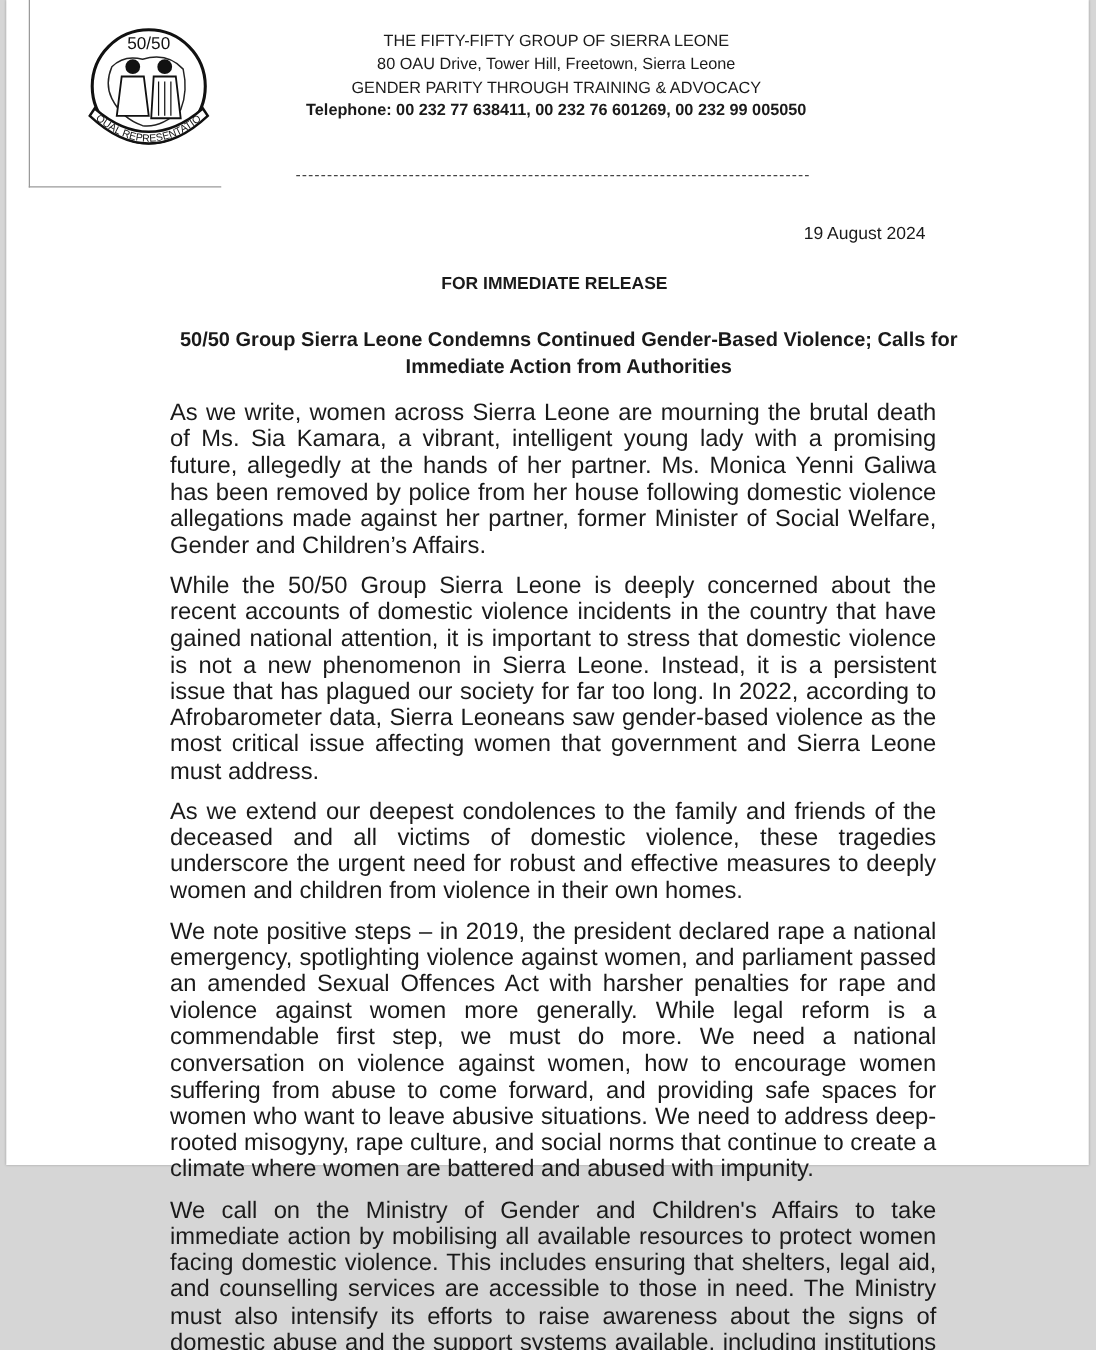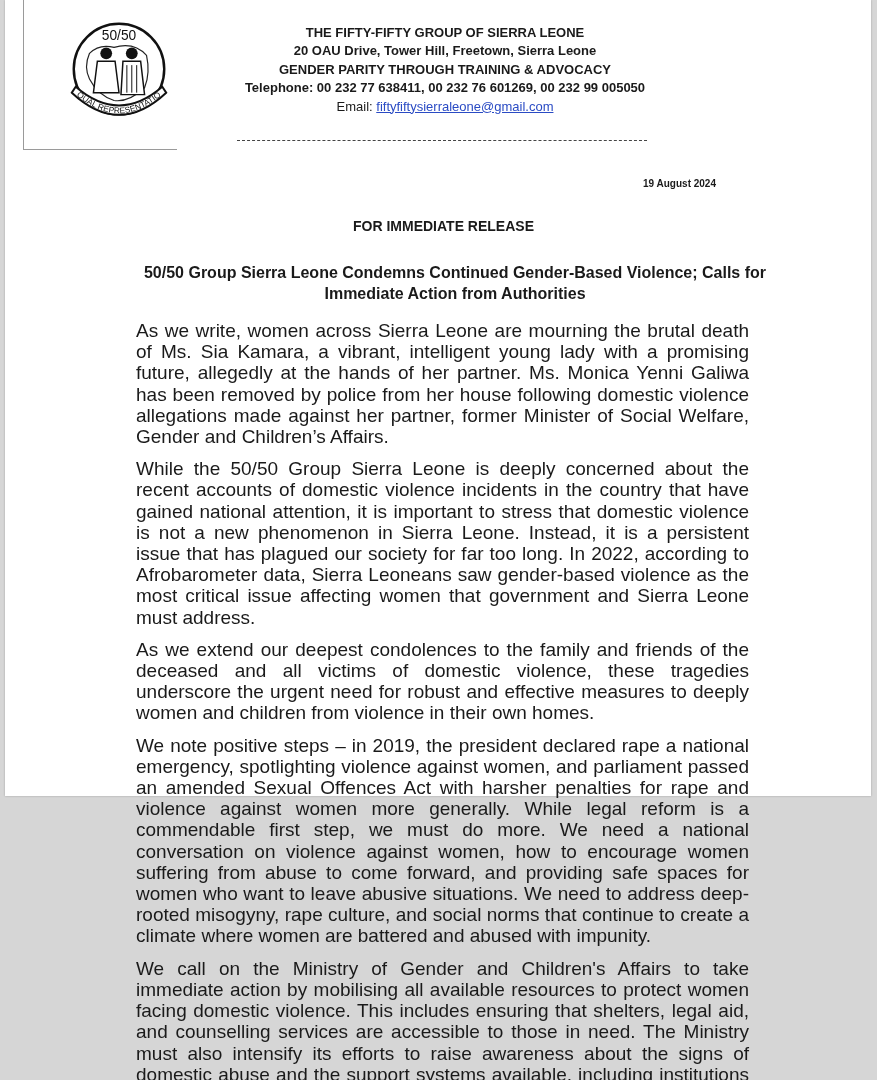--- a/index.html
+++ b/index.html
@@ -1,42 +1,42 @@
 <!DOCTYPE html>
 <html><head>
   <meta charset="utf-8">
   <style>
     * { box-sizing: border-box; margin: 0; padding: 0; }
     html, body { width: 877px; height: 1080px; overflow: hidden; background: #d6d6d6; }
     body { font-family: "Liberation Sans", sans-serif; color: #1a1a1a; }
     .page {
-      position: absolute; left: 5px; top: 0; width: 866px; height: 796px;
+      position: absolute; left: 5px; top: 0; width: 866px; height: 932px;
       background: #ffffff;
       box-shadow: 0 0 2px rgba(0,0,0,0.25);
     }
     .logo-box {
       position: absolute; left: 18px; top: 0; width: 154px; height: 150px;
       border-left: 1px solid #9a9a9a; border-bottom: 1px solid #9a9a9a;
     }
     .logo { position: absolute; left: 36px; top: 14px; width: 118px; height: 118px; }
     .letterhead {
       position: absolute; left: 210px; top: 24px; width: 460px;
       text-align: center; font-size: 13px; line-height: 18.4px;
     }
-    .letterhead .bold { font-weight: bold; }
+    .letterhead .bold { font-weight: normal; }
     .letterhead .tel { font-weight: bold; margin-left: -40px; margin-right: -40px; }
     .letterhead a { color: #1d37b8; text-decoration: underline; }
     .letterhead a.web { font-weight: bold; color: #1730a8; }
     .letterhead a.mail { color: #2a4bc4; }
     .dashes {
       position: absolute; left: 232px; top: 140px; width: 410px; height: 1px;
       border-top: 1px dashed #444;
     }
     .date {
-      position: absolute; left: 638px; top: 178px; font-size: 10px; font-weight: bold;
+      position: absolute; left: 638px; top: 178px; font-size: 14px;
     }
     .release {
       position: absolute; left: 0; width: 877px; top: 218px;
       text-align: center; font-weight: bold; font-size: 14px;
     }
     .headline {
       position: absolute; left: 120px; width: 660px; top: 262px;
       text-align: center; font-weight: bold; font-size: 16px; line-height: 21px;
     }
     .body {
@@ -65,26 +65,23 @@
       <path d="M12 80 Q60 125 108 80 L104 74 Q60 112 16 74 Z" fill="#fff" stroke="#111" stroke-width="2"></path>
       <path id="bannerArc" d="M18 84 Q60 118 102 84" fill="none"></path>
       <text font-family="Liberation Sans, sans-serif" font-size="8.5" fill="#111">
         <textPath href="#bannerArc" startOffset="50%" text-anchor="middle">EQUAL REPRESENTATION</textPath>
       </text>
     </svg>
   </div>
 
   <div class="letterhead">
     <div class="bold">THE FIFTY-FIFTY GROUP OF SIERRA LEONE</div>
-    <div class="bold">20 OAU Drive, Tower Hill, Freetown, Sierra Leone</div>
+    <div class="bold">80 OAU Drive, Tower Hill, Freetown, Sierra Leone</div>
     <div class="bold">GENDER PARITY THROUGH TRAINING &amp; ADVOCACY</div>
     <div class="tel">Telephone: 00 232 77 638411, 00 232 76 601269, 00 232 99 005050</div>
-    <div>
-      <span>Email: </span><a class="mail">fiftyfiftysierraleone@gmail.com</a>
-    </div>
   </div>
 
   <div class="dashes"></div>
 
   <div class="date">19 August 2024</div>
 
   <div class="release">FOR IMMEDIATE RELEASE</div>
 
   <div class="headline">50/50 Group Sierra Leone Condemns Continued Gender-Based Violence; Calls for Immediate Action from Authorities</div>
 

